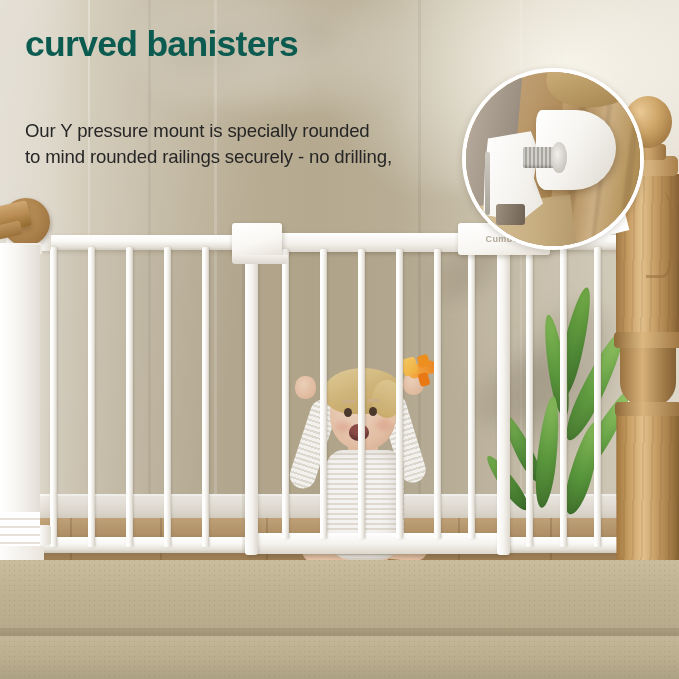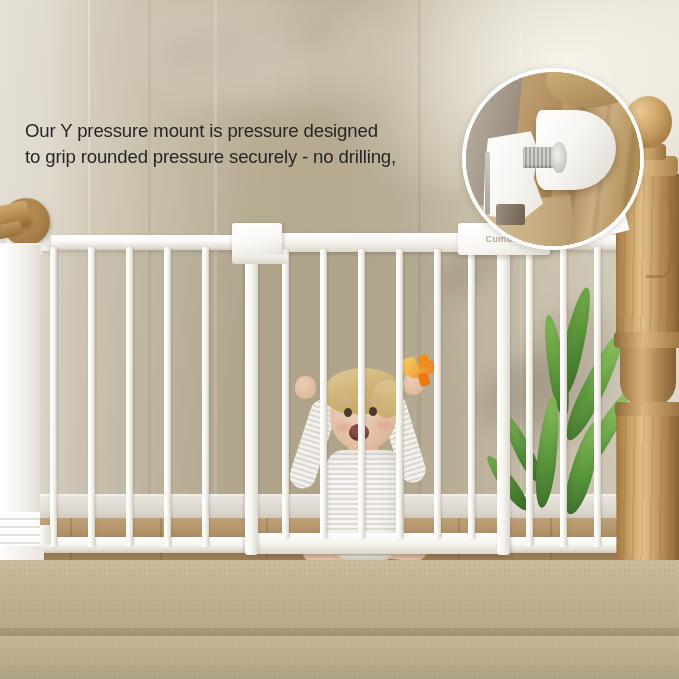--- a/index.html
+++ b/index.html
@@ -504,24 +504,25 @@
       <div class="noise"></div>
     </div>
   <div class="carpet-nose">
       <div class="noise"></div>
     </div>
   <div class="carpet-face">
       <div class="noise"></div>
     </div>
 
   <div class="headline">
+    <div>curved banisters</div>
   </div>
   <div class="subcopy">
-    <span>Our Y pressure mount is pressure designed</span>
-    <span>to grip rounded pressure securely - no drilling,</span>
+    <span>Our Y pressure mount is specially rounded</span>
+    <span>to mind rounded railings securely - no drilling,</span>
   </div>
 
   <div class="inset-wrap">
     <div class="inset-tail"></div>
     <div class="inset">
       <div class="inset-bg"></div>
       <div class="in-wallL"></div>
       <div class="in-rail">
         <div class="in-grain" style="left:14%; top:8%; width:7%; height:78%;"></div>
         <div class="in-grain" style="left:38%; top:0%; width:5%; height:92%;"></div>

